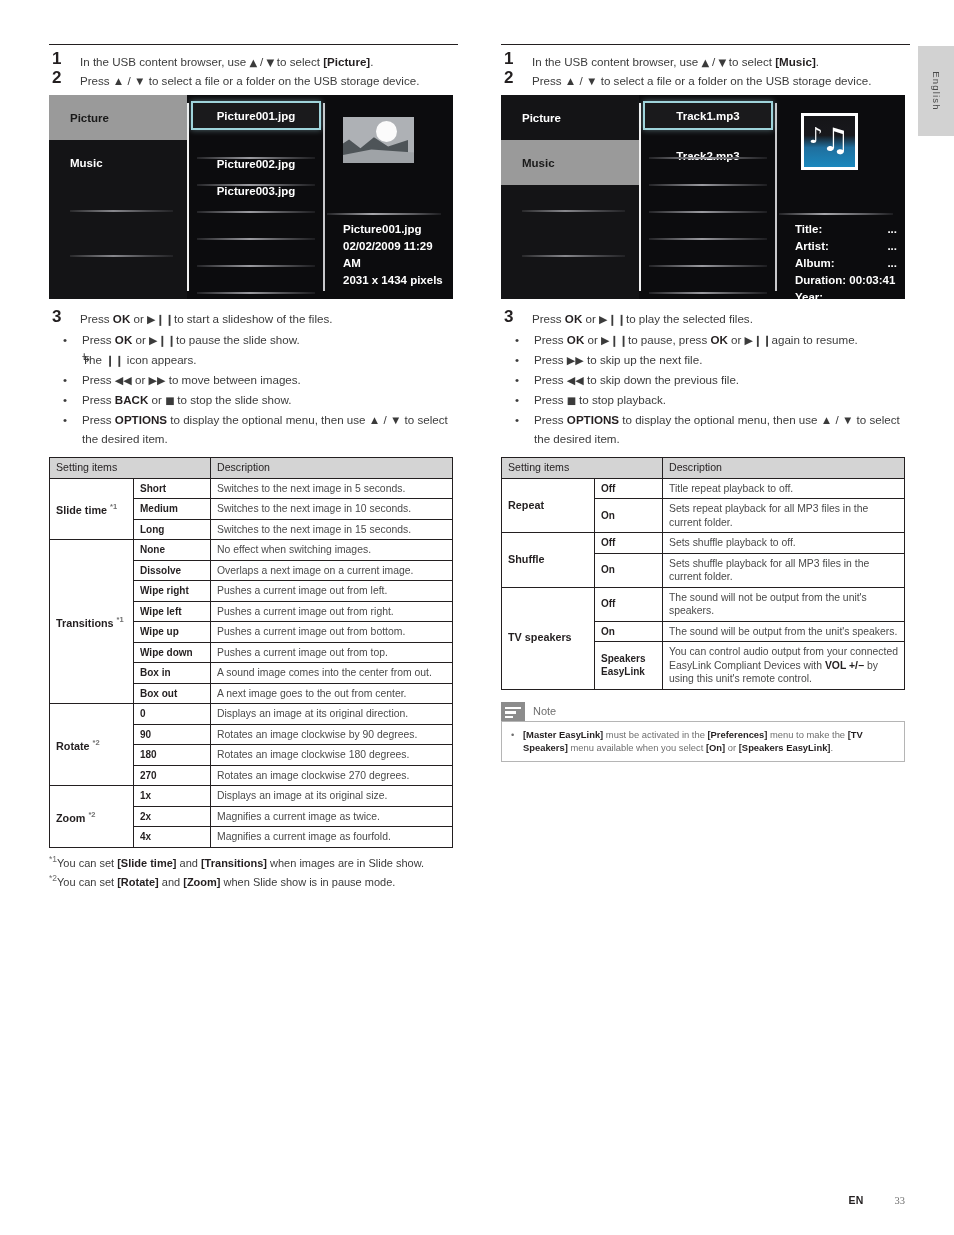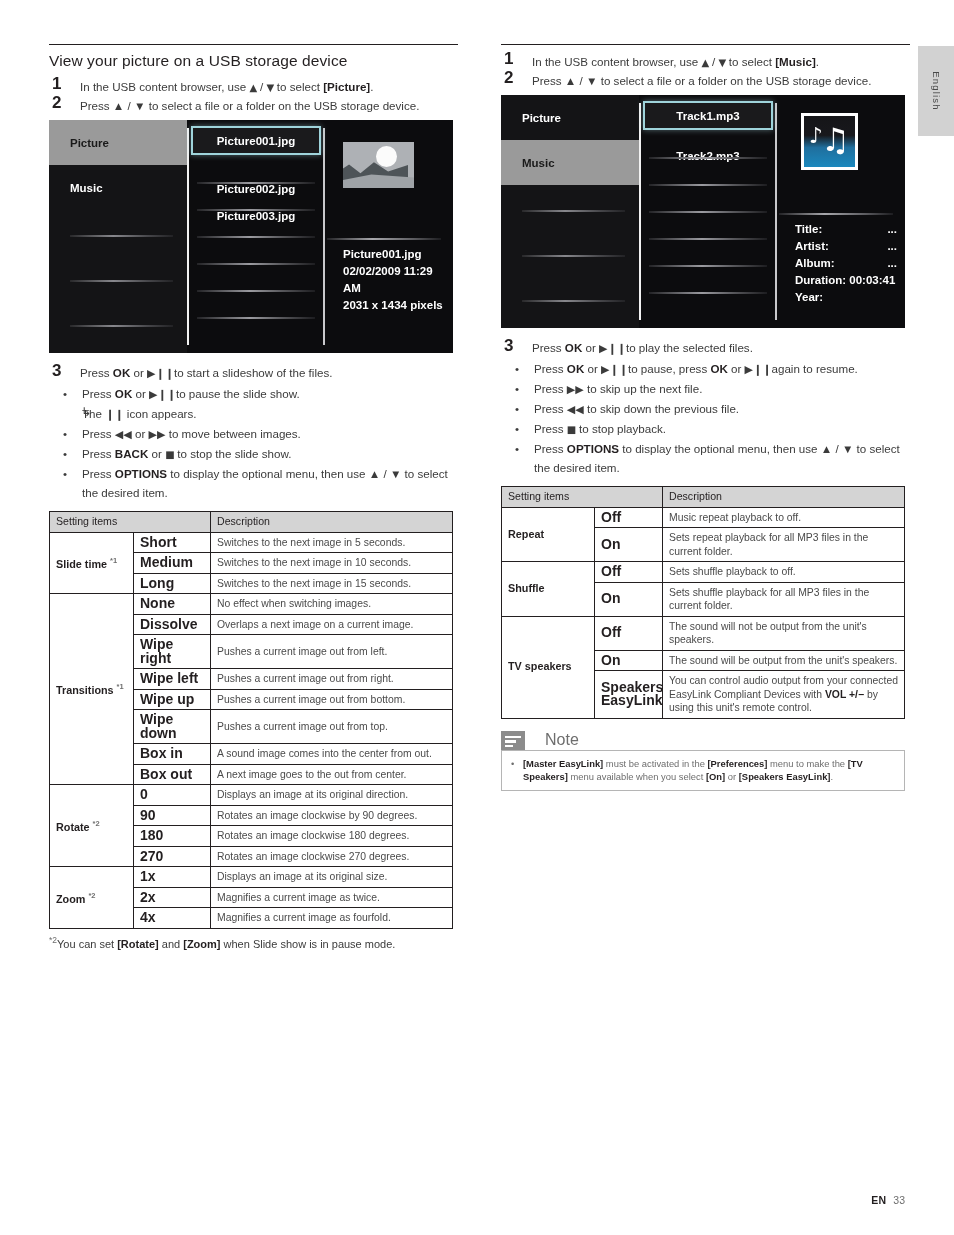--- a/index.html
+++ b/index.html
@@ -52,21 +52,21 @@
   }
   ul.bullets > li > .dot {
     position:absolute; left: 14px; top: 0px; font-size: 11.6px; color:#3b3b3b;
   }
   li.sub-arrow { padding-left: 56px; }
   li.sub-arrow > .arrow { position:absolute; left: 32px; top:-1px; font-family:"DejaVu Sans",sans-serif; font-size:12px; }
 
   
   .tv {
     position: relative;
-    width: 404px; height: 233px;
+    width: 404px; height: 204px;
     background: #0c0c0e;
     margin-top: 6px;
     overflow: hidden;
     padding-left: 28px;
   }
   .tv-inner { position:absolute; inset:0; }
   .tv-sidebar { position:absolute; left:0; top:0; width:138px; height:100%; background:#141416; }
   .tv-side-item {
     position: relative; height: 45px; display:flex; align-items:center;
     padding-left: 21px; color:#ffffff; font-size:11.5px; font-weight:700;
@@ -132,38 +132,38 @@
   }
   table.spec th {
     background: #d4d4d4;
     font-weight: 400;
     text-align: left;
     color:#231f20;
     font-size: 10.6px;
     padding: 3px 6px;
   }
   table.spec td.grp { font-weight:700; color:#231f20; font-size:10.8px;margin-left:16px; }
-  table.spec td.opt { font-weight:700; color:#231f20; font-size:14px; }
+  table.spec td.opt { font-weight:700; color:#231f20; font-size:10px; }
   .sup { font-size: 7.5px; vertical-align: super; color:#6e6e6e; }
 
   
   .footnotes { margin-top: 4px; font-size: 11px; line-height: 15.5px; color:#3b3b3b; }
   .footnotes .fn-mark { font-size: 8.5px; vertical-align: super; color:#6e6e6e; }
 
   
   .note-box { margin-top: 12px; width: 404px; }
   .note-head { display:flex; align-items:center; height: 19px; }
   .note-icon {
     width: 24px; height: 19px; background:#8c8c8c; position:relative; flex:none;
   }
   .note-icon i { position:absolute; background:#ffffff; display:block; }
   .note-icon i:nth-child(1){ left:4px; top:5px;  width:16px; height:2.5px; }
   .note-icon i:nth-child(2){ left:4px; top:9.5px;width:11px; height:2.5px; }
   .note-icon i:nth-child(3){ left:4px; top:14px; width:8px;  height:2.5px; }
-  .note-title { padding-left: 20px; font-size: 16px; color:#6e6e6e; }
+  .note-title { padding-left: 8px; font-size: 11px; color:#6e6e6e; }
   .note-body { border:1px solid #b5b5b5; padding: 6px 9px 7px 9px; }
   .note-body ul { list-style:none; margin:0; padding:0; }
   .note-body li { position:relative; padding-left:12px; font-size: 9.4px; line-height: 13px; color:#6e6e6e; }
   .note-body li .dot { position:absolute; left:0; top:0; }
   .note-body b { color:#231f20; font-weight:700; }
 
   
   .side-tab {
     position:absolute; right: 0px; top: 46px;
     width: 36px; height: 90px; background:#d2d2d2;
@@ -172,31 +172,30 @@
     display:block; position:absolute; left:50%; top:50%;
     transform: translate(-50%,-50%) rotate(90deg);
     transform-origin: center center;
     white-space: nowrap;
     font-size: 9.5px; letter-spacing: 1.2px; color:#4a4a4a;
   }
 
   
   .footer { position:absolute; right: 49px; bottom: 29px; font-size: 10.5px; }
   .footer .en { font-weight:700; color:#231f20; letter-spacing:.3px; }
-  .footer .pg { color:#6e6e6e; margin-left: 4px; }
+  .footer .pg { color:#6e6e6e; margin-left: 28px; font-family: Liberation Serif, serif; }
 </style>
 </head>
 <body>
 
 <div class="page">
 
   <div class="col col-left">
     <div class="rule-top"></div>
 
-    <h2 class="section-title">View your picture on a USB storage device</h2>
 
     <div class="step">
       <span class="num">1</span>
       <span class="txt"><span>In the USB content browser, use </span><span class="glyph">▲</span><span> / </span><span class="glyph">▼</span><span> to select </span><b>[Picture]</b><span>.</span></span>
     </div>
 
     <div class="step">
       <span class="num">2</span>
       <span class="txt">Press ▲ / ▼ to select a file or a folder on the USB storage device.</span>
     </div>
@@ -357,20 +356,21 @@
             <td>Magnifies a current image as twice.</td>
           </tr>
         <tr>
             <td class="opt">4x</td>
             <td>Magnifies a current image as fourfold.</td>
           </tr>
       </tbody>
     </table>
 
     <div class="footnotes">
+      <div><span class="fn-mark">*1</span><span>You can set </span><b>[Slide time]</b><span> and </span><b>[Transitions]</b><span> when images are in Slide show.</span></div>
       <div><span class="fn-mark">*2</span><span>You can set </span><b>[Rotate]</b><span> and </span><b>[Zoom]</b><span> when Slide show is in pause mode.</span></div>
     </div>
   </div>
 
   <div class="col col-right">
     <div class="rule-top"></div>
 
 
     <div class="step">
       <span class="num">1</span>
@@ -465,21 +465,21 @@
       <thead>
         <tr>
           <th colspan="2">Setting items</th>
           <th>Description</th>
         </tr>
       </thead>
       <tbody>
         <tr>
           <td class="grp" rowspan="2">Repeat</td>
           <td class="opt">Off</td>
-          <td>Music repeat playback to off.</td>
+          <td>Title repeat playback to off.</td>
         </tr>
         <tr>
           <td class="opt">On</td>
           <td>Sets repeat playback for all MP3 files in the current folder.</td>
         </tr>
 
         <tr>
           <td class="grp" rowspan="2">Shuffle</td>
           <td class="opt">Off</td>
           <td>Sets shuffle playback to off.</td>

